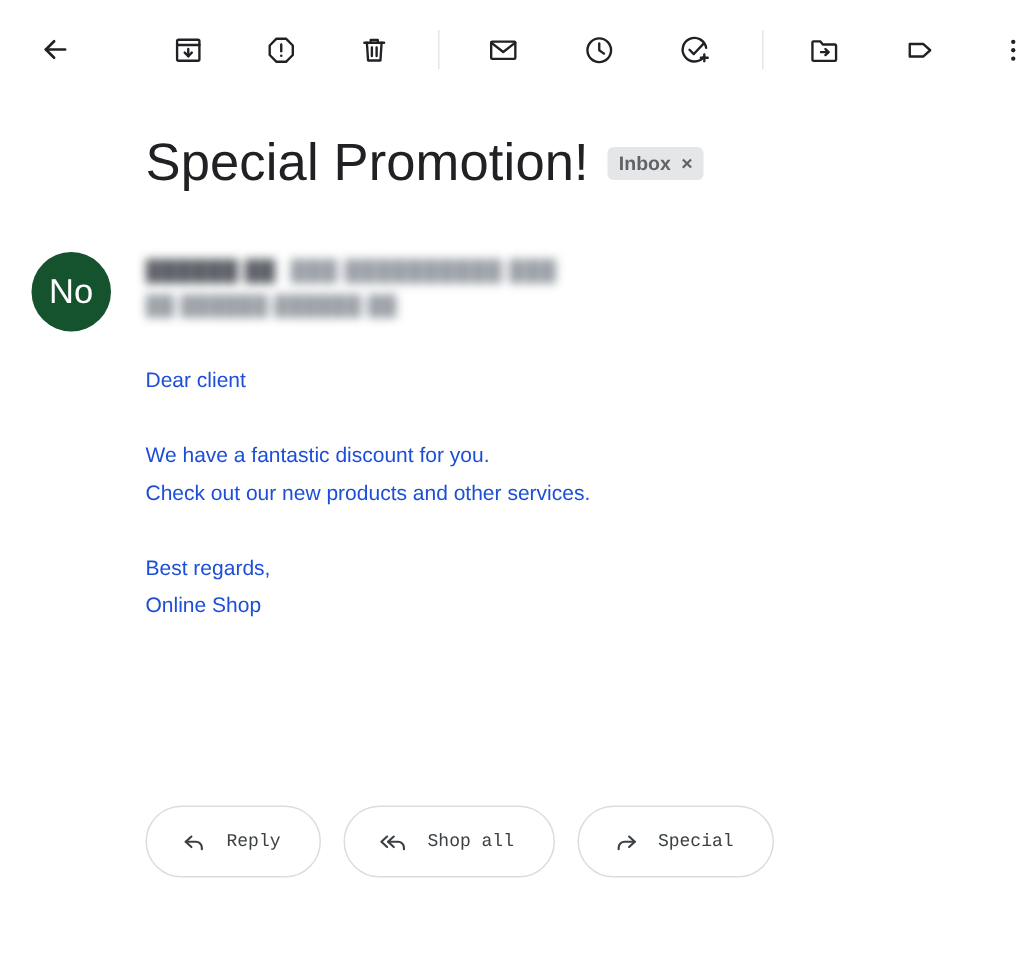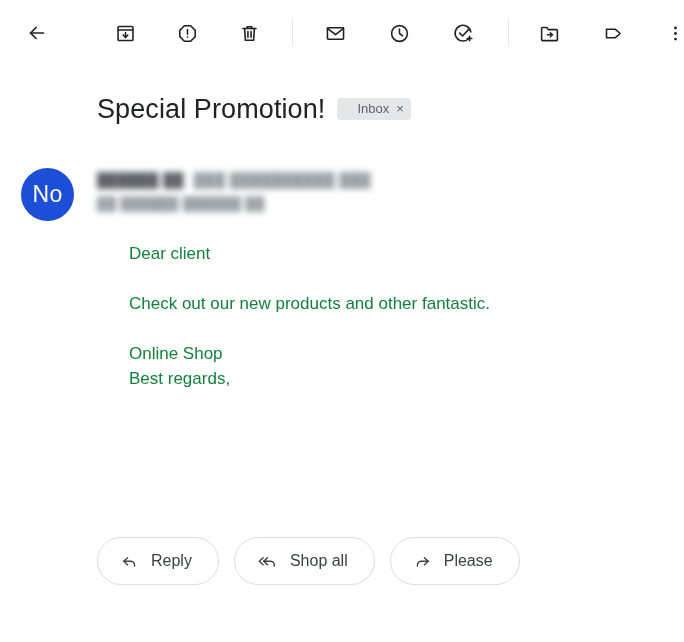--- a/index.html
+++ b/index.html
@@ -60,55 +60,56 @@
   
   .subject-row {
     position: absolute;
     left: 97px;
     top: 92px;
     display: flex;
     align-items: center;
     gap: 12px;
   }
   .subject-title {
-    font-size: 27px;
+    font-size: 35px;
     font-weight: 400;
     color: #202124;
     letter-spacing: 0.1px;
     line-height: 34px;
     white-space: nowrap;
   }
   .label-chip {
     display: inline-flex;
     align-items: center;
     gap: 7px;
     background: #e4e6e7;
     border-radius: 4px;
-    padding: 3px 7px 4px 20px;
+    padding: 3px 7px 4px 8px;
     font-size: 13px;
     color: #5f6368;
     line-height: 15px;
     cursor: pointer;
+    font-weight: bold;
   }
   .label-chip .chip-x {
     font-size: 13px;
     color: #5f6368;
     line-height: 13px;
     cursor: pointer;
   }
 
   
   .avatar {
     position: absolute;
     left: 21px;
     top: 168px;
     width: 53px;
     height: 53px;
     border-radius: 50%;
-    background: #1d4ed8;
+    background: #14532d;
     color: #ffffff;
     display: flex;
     align-items: center;
     justify-content: center;
     font-size: 23px;
     line-height: 23px;
     letter-spacing: 0.2px;
     user-select: none;
   }
 
@@ -145,24 +146,23 @@
     letter-spacing: 0.5px;
     line-height: 16px;
   }
 
   
   .mail-body {
     position: absolute;
     left: 97px;
     top: 241px;
     width: 540px;
-    font-size: 17px;
+    font-size: 14px;
     line-height: 25px;
-    color: #15803d;
-    margin-left: 32px;
+    color: #1d4ed8;
   }
   .mail-body .para { margin: 0; }
   .mail-body .gap { height: 25px; }
 
   
   .actions {
     position: absolute;
     left: 97px;
     top: 537px;
     display: flex;
@@ -172,25 +172,25 @@
   .action-btn {
     display: inline-flex;
     align-items: center;
     gap: 12px;
     height: 48px;
     box-sizing: border-box;
     padding: 0 26px 0 22px;
     border: 1px solid #dadce0;
     border-radius: 24px;
     background: #ffffff;
-    font-size: 16px;
+    font-size: 12px;
     color: #3c4043;
     cursor: pointer;
     white-space: nowrap;
-    font-family: Liberation Sans, sans-serif;
+    font-family: Liberation Mono, monospace;
   }
   .action-btn svg { display: block; flex: 0 0 auto; }
 </style>
 </head>
 <body>
 
 <div class="toolbar">
 
   <div class="tb-btn sp-back">
     <span>
@@ -308,24 +308,25 @@
 <div class="sender-lines">
   <div class="redacted redacted-name">
     <span>██████ ██</span><span class="em">███ ██████████ ███</span>
   </div>
   <div class="redacted redacted-to">██ ██████ ██████ ██</div>
 </div>
 
 <div class="mail-body">
   <p class="para">Dear client</p>
   <div class="gap"></div>
-  <p class="para">Check out our new products and other fantastic.</p>
+  <p class="para">We have a fantastic discount for you.</p>
+  <p class="para">Check out our new products and other services.</p>
   <div class="gap"></div>
+  <p class="para">Best regards,</p>
   <p class="para">Online Shop</p>
-  <p class="para">Best regards,</p>
 </div>
 
 <div class="actions">
 
   <button class="action-btn">
     <span>
       <svg width="19" height="19" viewBox="0 0 24 24" fill="none" stroke="#3c4043" stroke-width="1.8" stroke-linecap="round" stroke-linejoin="round">
         <path d="M9.6 7.2L4.8 11.6l4.8 4.4"></path>
         <path d="M4.8 11.6h8.6a5 5 0 0 1 5 5v1.2"></path>
       </svg>
@@ -344,16 +345,16 @@
     <span>Shop all</span>
   </button>
 
   <button class="action-btn">
     <span>
       <svg width="19" height="19" viewBox="0 0 24 24" fill="none" stroke="#3c4043" stroke-width="1.8" stroke-linecap="round" stroke-linejoin="round">
         <path d="M14.4 7.2l4.8 4.4-4.8 4.4"></path>
         <path d="M19.2 11.6h-8.6a5 5 0 0 0-5 5v1.2"></path>
       </svg>
     </span>
-    <span>Please</span>
+    <span>Special</span>
   </button>
 
 </div>
 
 </body></html>

